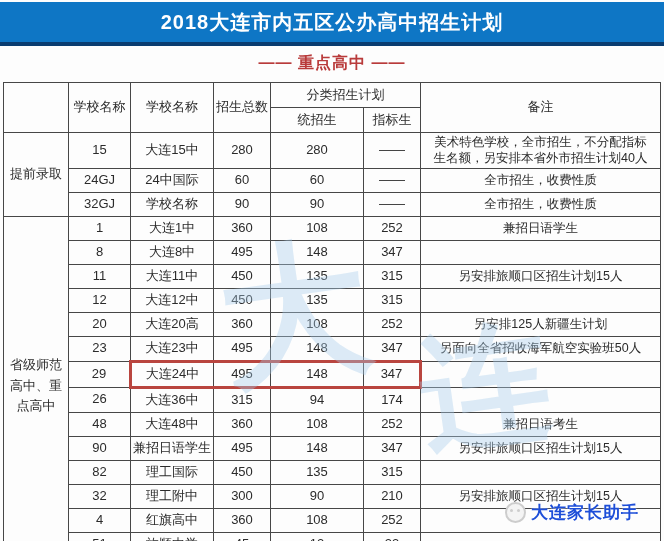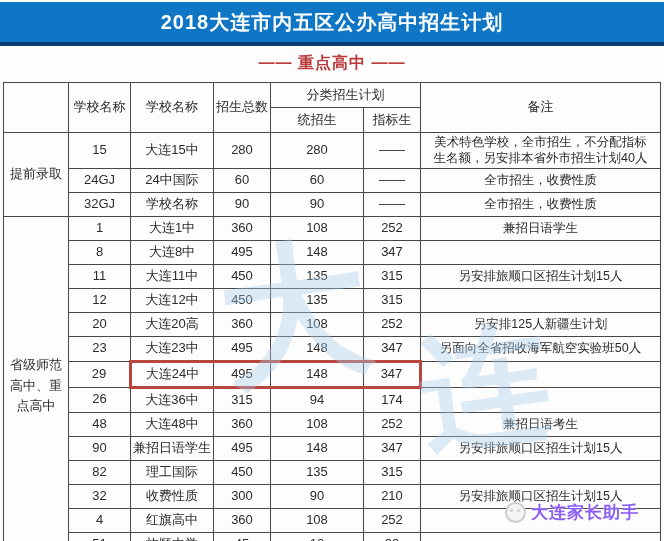--- a/index.html
+++ b/index.html
@@ -33,21 +33,21 @@
   .hl-last{border-right:3px solid #b9453f !important;}
 
   
   .wm-center{position:absolute;z-index:3;pointer-events:none;color:#a8cdeb;opacity:.38;
              font-weight:bold;transform:rotate(-8deg);}
   .wm-a{top:215px;left:220px;font-size:150px;}
   .wm-b{top:300px;left:420px;font-size:130px;}
 
   
   .wm-bottom{position:absolute;top:501px;left:505px;z-index:4;pointer-events:none;
-             display:flex;align-items:center;gap:5px;color:#8b5cf6;
+             display:flex;align-items:center;gap:5px;color:#1d4ed8;
              text-shadow:0 0 2px #ffffff;}
   .wm-bottom .mascot{width:17px;height:17px;border-radius:50%;
              border:2px solid #cdcdcd;background:#f4f4f4;position:relative;}
   .wm-bottom .mascot:before{content:"";position:absolute;top:5px;left:3px;width:3px;height:3px;
              border-radius:50%;background:#cdcdcd;box-shadow:7px 0 0 #cdcdcd;}
   .wm-bottom .txt{font-size:17px;font-weight:bold;letter-spacing:1px;}
 </style>
 </head>
 <body>
 
@@ -194,21 +194,21 @@
           <tr>
             <td>82</td>
             <td>理工国际</td>
             <td>450</td>
             <td>135</td>
             <td>315</td>
             <td class="remark"></td>
           </tr>
           <tr>
             <td>32</td>
-            <td>收费性质</td>
+            <td>理工附中</td>
             <td>300</td>
             <td>90</td>
             <td>210</td>
             <td class="remark">另安排旅顺口区招生计划15人</td>
           </tr>
           <tr>
             <td>4</td>
             <td>红旗高中</td>
             <td>360</td>
             <td>108</td>

